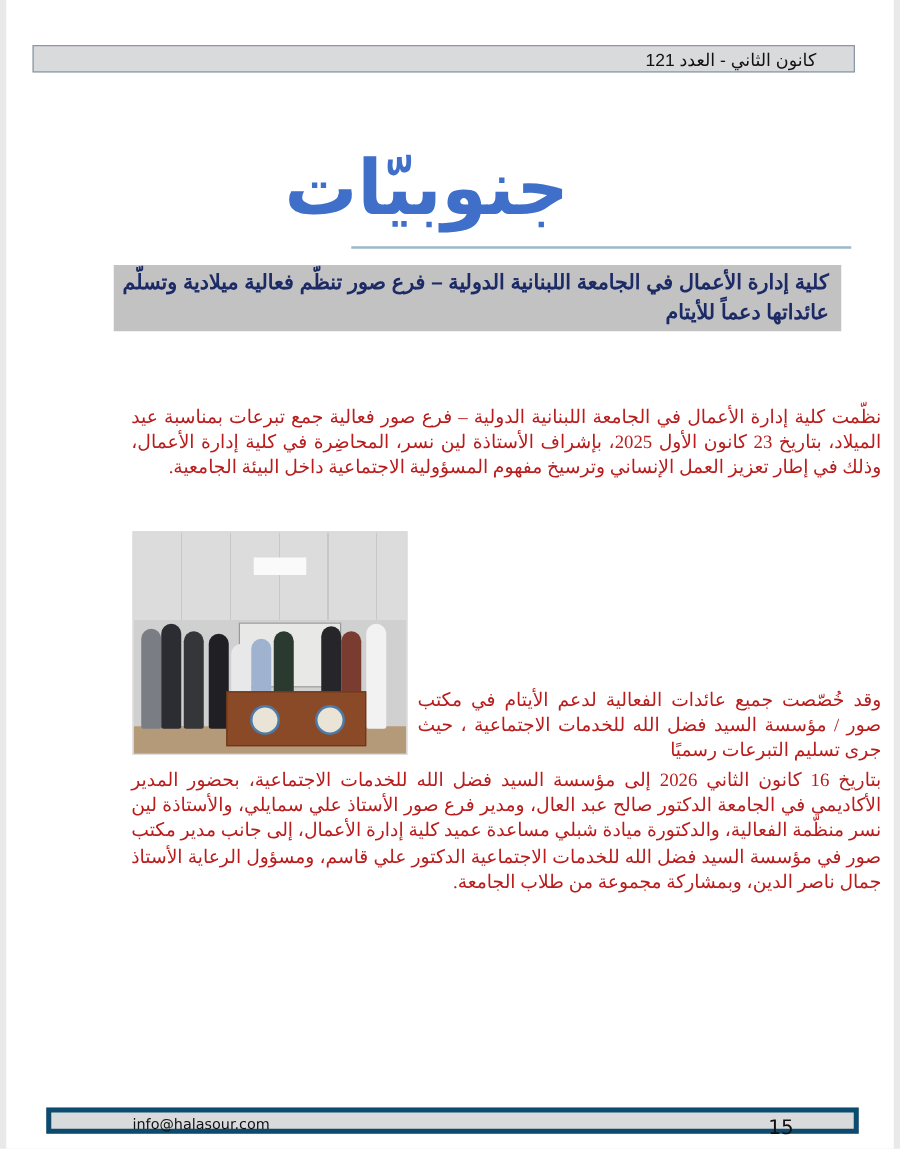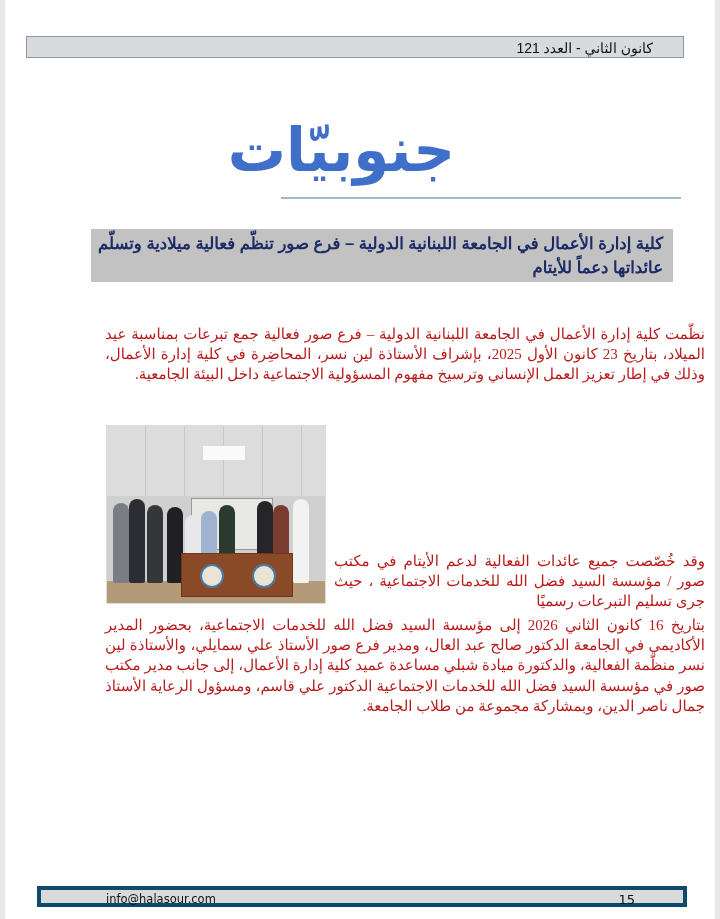--- a/index.html
+++ b/index.html
@@ -3,40 +3,40 @@
 <meta charset="utf-8">
 <style>
   html,body{margin:0;padding:0;}
   body{width:720px;height:919px;background:#e9e9e9;position:relative;overflow:hidden;font-family:"DejaVu Sans",sans-serif;}
   .page{position:absolute;left:5px;top:0;width:710px;height:919px;background:#ffffff;}
   .hbar{position:absolute;left:21px;top:36px;width:658px;height:22px;background:#d9dadc;border:1px solid #8a97a6;box-sizing:border-box;}
   .hbar .issue{position:absolute;right:30px;top:3px;font-size:14px;color:#111;direction:rtl;font-family:Liberation Sans, sans-serif;}
   .hbar .tag{position:absolute;left:80px;top:3px;font-size:11px;color:#111;direction:rtl;font-family:"Liberation Serif",serif;}
   .logo{position:absolute;left:228px;top:110px;width:222px;height:80px;color:#3f6fc9;font-family:"DejaVu Sans",sans-serif;font-weight:bold;font-size:58px;line-height:80px;text-align:center;direction:rtl;letter-spacing:-2px;transform:scaleY(1.05);}
   .logo-rule{position:absolute;left:276px;top:197px;width:400px;height:2px;background:#9fb8c9;}
-  .titlebox{position:absolute;left:86px;top:229px;width:582px;height:53px;background:#c2c2c2;}
+  .titlebox{position:absolute;left:86px;top:212px;width:582px;height:53px;background:#c2c2c2;}
   .titlebox .t{position:absolute;right:10px;top:2px;width:570px;direction:rtl;text-align:right;color:#1c2a66;font-weight:bold;font-family:"Liberation Sans",sans-serif;font-size:16.5px;line-height:24px;}
   .body{direction:rtl;text-align:justify;font-family:"Liberation Serif",serif;font-size:15px;line-height:20.2px;color:#b91c1c;position:absolute;}
   .p1{left:100px;top:324px;width:600px;}
   .p2{left:329px;top:425px;width:371px;}
   .p3a{left:329px;top:551px;width:371px;}
   .p3b{left:100px;top:615px;width:600px;}
   .p4{left:100px;top:742px;width:600px;}
   .photo{position:absolute;left:101px;top:425px;width:218px;height:177px;background:#d8d4cc;overflow:hidden;border:1px solid #ddd;}
   .ceiling{position:absolute;left:0;top:0;width:100%;height:70px;background:repeating-linear-gradient(90deg,#dcdcdc 0 38px,#c8c8c8 38px 39px),#dcdcdc;}
   .light{position:absolute;left:96px;top:20px;width:42px;height:14px;background:#fafafa;}
   .wall{position:absolute;left:0;top:70px;width:100%;height:85px;background:#cfd0cf;}
   .screen{position:absolute;left:84px;top:72px;width:80px;height:50px;background:#e8e8e6;border:1px solid #999;}
   .floor{position:absolute;left:0;top:155px;width:100%;height:22px;background:#b59a7a;}
   .person{position:absolute;bottom:20px;width:16px;border-radius:8px 8px 2px 2px;}
   .podium{position:absolute;left:74px;top:127px;width:110px;height:42px;background:#8a4a28;border:1px solid #6d3719;}
   .podium .seal{position:absolute;top:10px;width:20px;height:20px;border-radius:50%;background:#e9e4d6;border:2px solid #4d7aa6;}
   .fbar{position:absolute;left:32px;top:886px;width:650px;height:21px;background:#d9dadc;border:4px solid #0c4a6e;box-sizing:border-box;}
   .fbar .mail{position:absolute;left:65px;top:2px;font-family:"DejaVu Sans",sans-serif;font-size:11.5px;color:#111;}
-  .fbar .pg{position:absolute;right:48px;top:2px;font-family:"DejaVu Sans",sans-serif;font-size:13px;color:#111;}
+  .fbar .pg{position:absolute;right:48px;top:2px;font-family:"DejaVu Sans",sans-serif;font-size:16px;color:#111;}
 </style>
 </head>
 <body>
 
 <div class="page">
 
   <div class="hbar">
     <span class="issue">كانون الثاني - العدد 121</span>
   </div>
 

